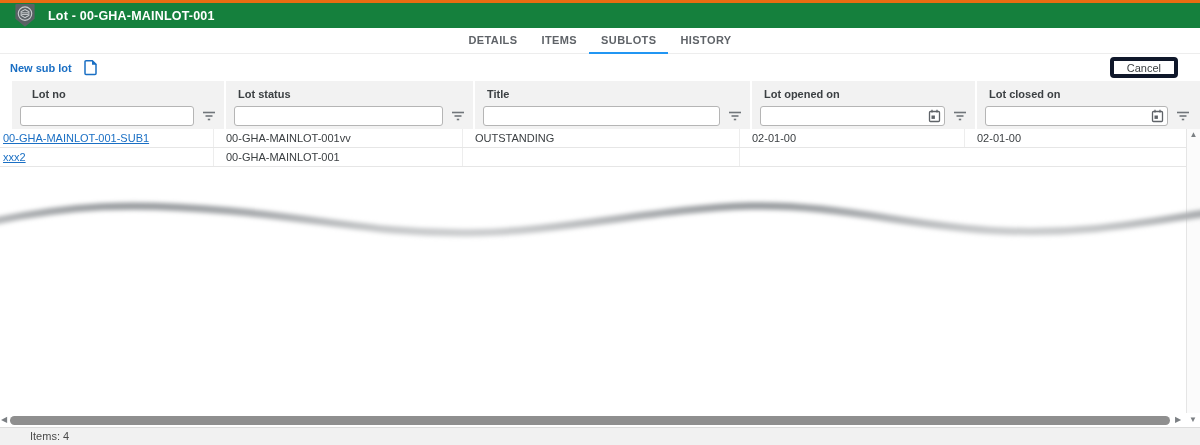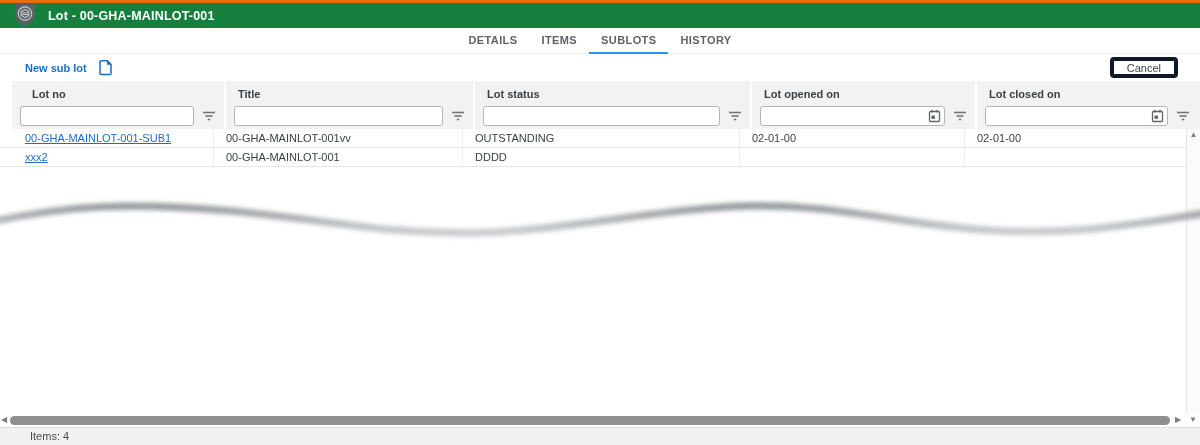--- a/index.html
+++ b/index.html
@@ -17,21 +17,21 @@
   
   .tab-bar { position:absolute; top:28px; left:0; width:1200px; height:26px;
              display:flex; justify-content:center; border-bottom:1px solid #ededed; background:#fff; }
   .tab { height:26px; line-height:25px; padding:0 12px; margin:0 0; font-size:11px;
          letter-spacing:.4px; color:#5f6368; font-weight:700; cursor:pointer; }
   .tab.active { border-bottom:2px solid #2196F3; }
 
   
   .toolbar { position:absolute; top:54px; left:0; width:1200px; height:27px;
              display:flex; align-items:center; background:#fff; }
-  .new-sublot { display:flex; align-items:center; margin-left:25px; cursor:pointer; }
+  .new-sublot { display:flex; align-items:center; margin-left:10px; cursor:pointer; }
   .new-sublot-label { color:#1A6FC4; font-size:11px; font-weight:700; }
   .new-doc-icon { margin-left:11px; display:flex; }
   .cancel-btn { margin-left:auto; margin-right:22px; height:21px; padding:0 13px;
                 background:#fff; border:4px solid #0f172a; border-radius:4px;
                 font-size:11px; color:#3c4043; font-family:inherit; cursor:pointer; }
 
   
   .grid-header-band { position:absolute; top:81px; left:12px; width:1200px; height:48px; background:#f2f2f2; }
   .hdr-grid { display:grid; grid-template-columns:214px 249px 277px 225px 221px; }
   .th { height:22px; padding:7px 0 0 12px; font-size:11px; font-weight:700; color:#3c4043;
@@ -47,21 +47,21 @@
   .input-wrap.with-cal .filter-input { padding-right:20px; }
   .cal-icon { position:absolute; right:4px; top:3px; cursor:pointer; }
   .filter-icon { margin-left:8px; display:flex; cursor:pointer; }
 
   
   .rows-band { position:absolute; top:129px; left:0; width:1186px; }
   .tr { display:grid; grid-template-columns:214px 249px 277px 225px 221px;
         height:19px; border-bottom:1px solid #e6e6e6; background:#fff; }
   .td { font-size:11px; color:#3c4043; line-height:18px; padding-left:12px;
         border-right:1px solid #ededed; white-space:nowrap; overflow:hidden; }
-  .td.first { padding-left:25px; }
+  .td.first { padding-left:3px; }
   .td.last { border-right:none; }
   .lot-link { color:#1A6FC4; text-decoration:underline; cursor:pointer; }
 
   
   .vscroll { position:absolute; top:129px; left:1186px; width:14px; height:284px;
              background:#fbfbfb; border-left:1px solid #e5e5e5; }
   .vscroll-up { position:absolute; top:1px; left:0; width:13px; text-align:center;
                 font-size:8px; color:#7b7f83; cursor:pointer; line-height:10px; }
 
   
@@ -119,22 +119,22 @@
           <path d="M9 1.2 L9 5.8 L13.6 5.8 Z" fill="#1A6FC4"></path>
         </svg>
       </span>
     </div>
     <button class="cancel-btn">Cancel</button>
   </div>
 
   <div class="grid-header-band">
     <div class="hdr-grid">
       <div class="th first">Lot no</div>
+      <div class="th">Lot status</div>
       <div class="th">Title</div>
-      <div class="th">Lot status</div>
       <div class="th">Lot opened on</div>
       <div class="th last">Lot closed on</div>
     </div>
     <div class="hdr-grid">
       <div class="filter-cell">
         <span class="input-wrap"><input class="filter-input" value="" style=""></span>
         <span class="filter-icon">
           <svg width="14" height="10" viewBox="0 0 14 10">
               <line x1="1" y1="1.5" x2="13" y2="1.5" stroke="#70757a" stroke-width="1.6"></line>
               <line x1="3.5" y1="5" x2="10.5" y2="5" stroke="#70757a" stroke-width="1.6"></line>
@@ -209,21 +209,20 @@
     <div class="tr">
       <div class="td first"><span class="lot-link">00-GHA-MAINLOT-001-SUB1</span></div>
       <div class="td">00-GHA-MAINLOT-001vv</div>
       <div class="td">OUTSTANDING</div>
       <div class="td">02-01-00</div>
       <div class="td last">02-01-00</div>
     </div>
     <div class="tr">
       <div class="td first"><span class="lot-link">xxx2</span></div>
       <div class="td">00-GHA-MAINLOT-001</div>
-      <div class="td">DDDD</div>
       <div class="td"></div>
       <div class="td last"></div>
     </div>
   </div>
 
   <div class="vscroll">
     <div class="vscroll-up">▲</div>
   </div>
 
   <svg class="wave" width="1200" height="70" viewBox="0 0 1200 70">

